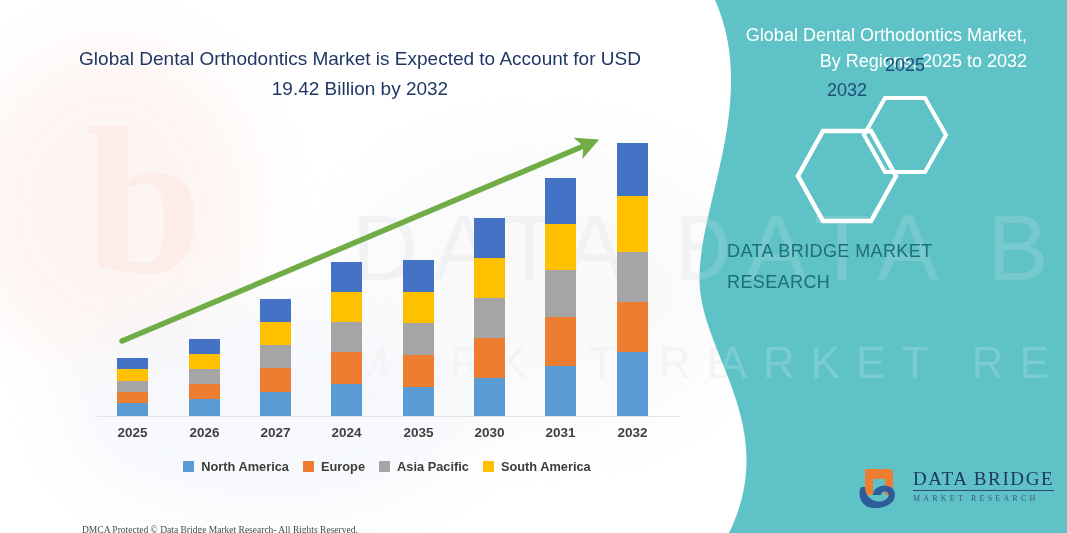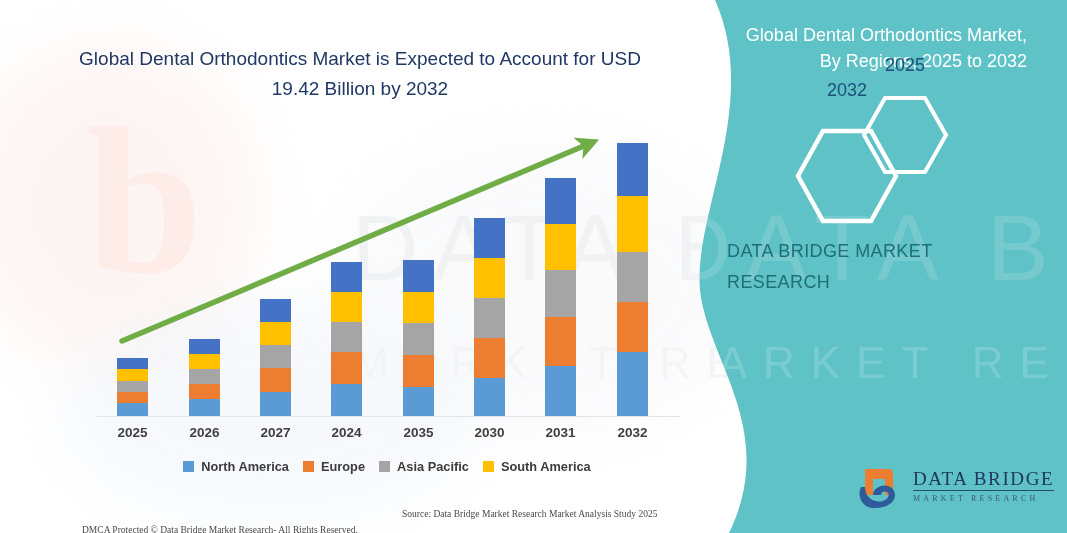--- a/index.html
+++ b/index.html
@@ -220,21 +220,20 @@
         <span class="lg-swatch" style="background: rgb(165, 165, 165);"></span>
         <span class="lg-text">Asia Pacific</span>
       </div>
       <div class="lg-item">
         <span class="lg-swatch" style="background: rgb(255, 192, 0);"></span>
         <span class="lg-text">South America</span>
       </div>
     </div>
 
   <div class="footer-left">DMCA Protected © Data Bridge Market Research-  All Rights Reserved.</div>
-  <div class="footer-right">Source: Data Bridge Market Research  Market Analysis Study 2025</div>
 
   <div class="teal-wrap">
     <svg class="teal-svg" viewBox="0 0 380 533" preserveAspectRatio="none">
       <path d="M 28 0 L 380 0 L 380 533 L 42 533 C 92 430 20 360 13 290 C 6 214 74 104 28 0 Z" fill="#5FC2C6"></path>
     </svg>
 
     <div class="teal-content">
       <div class="wm-right-1">DATA BRIDGE</div>
       <div class="wm-right-2">MARKET RESEARCH</div>
 

